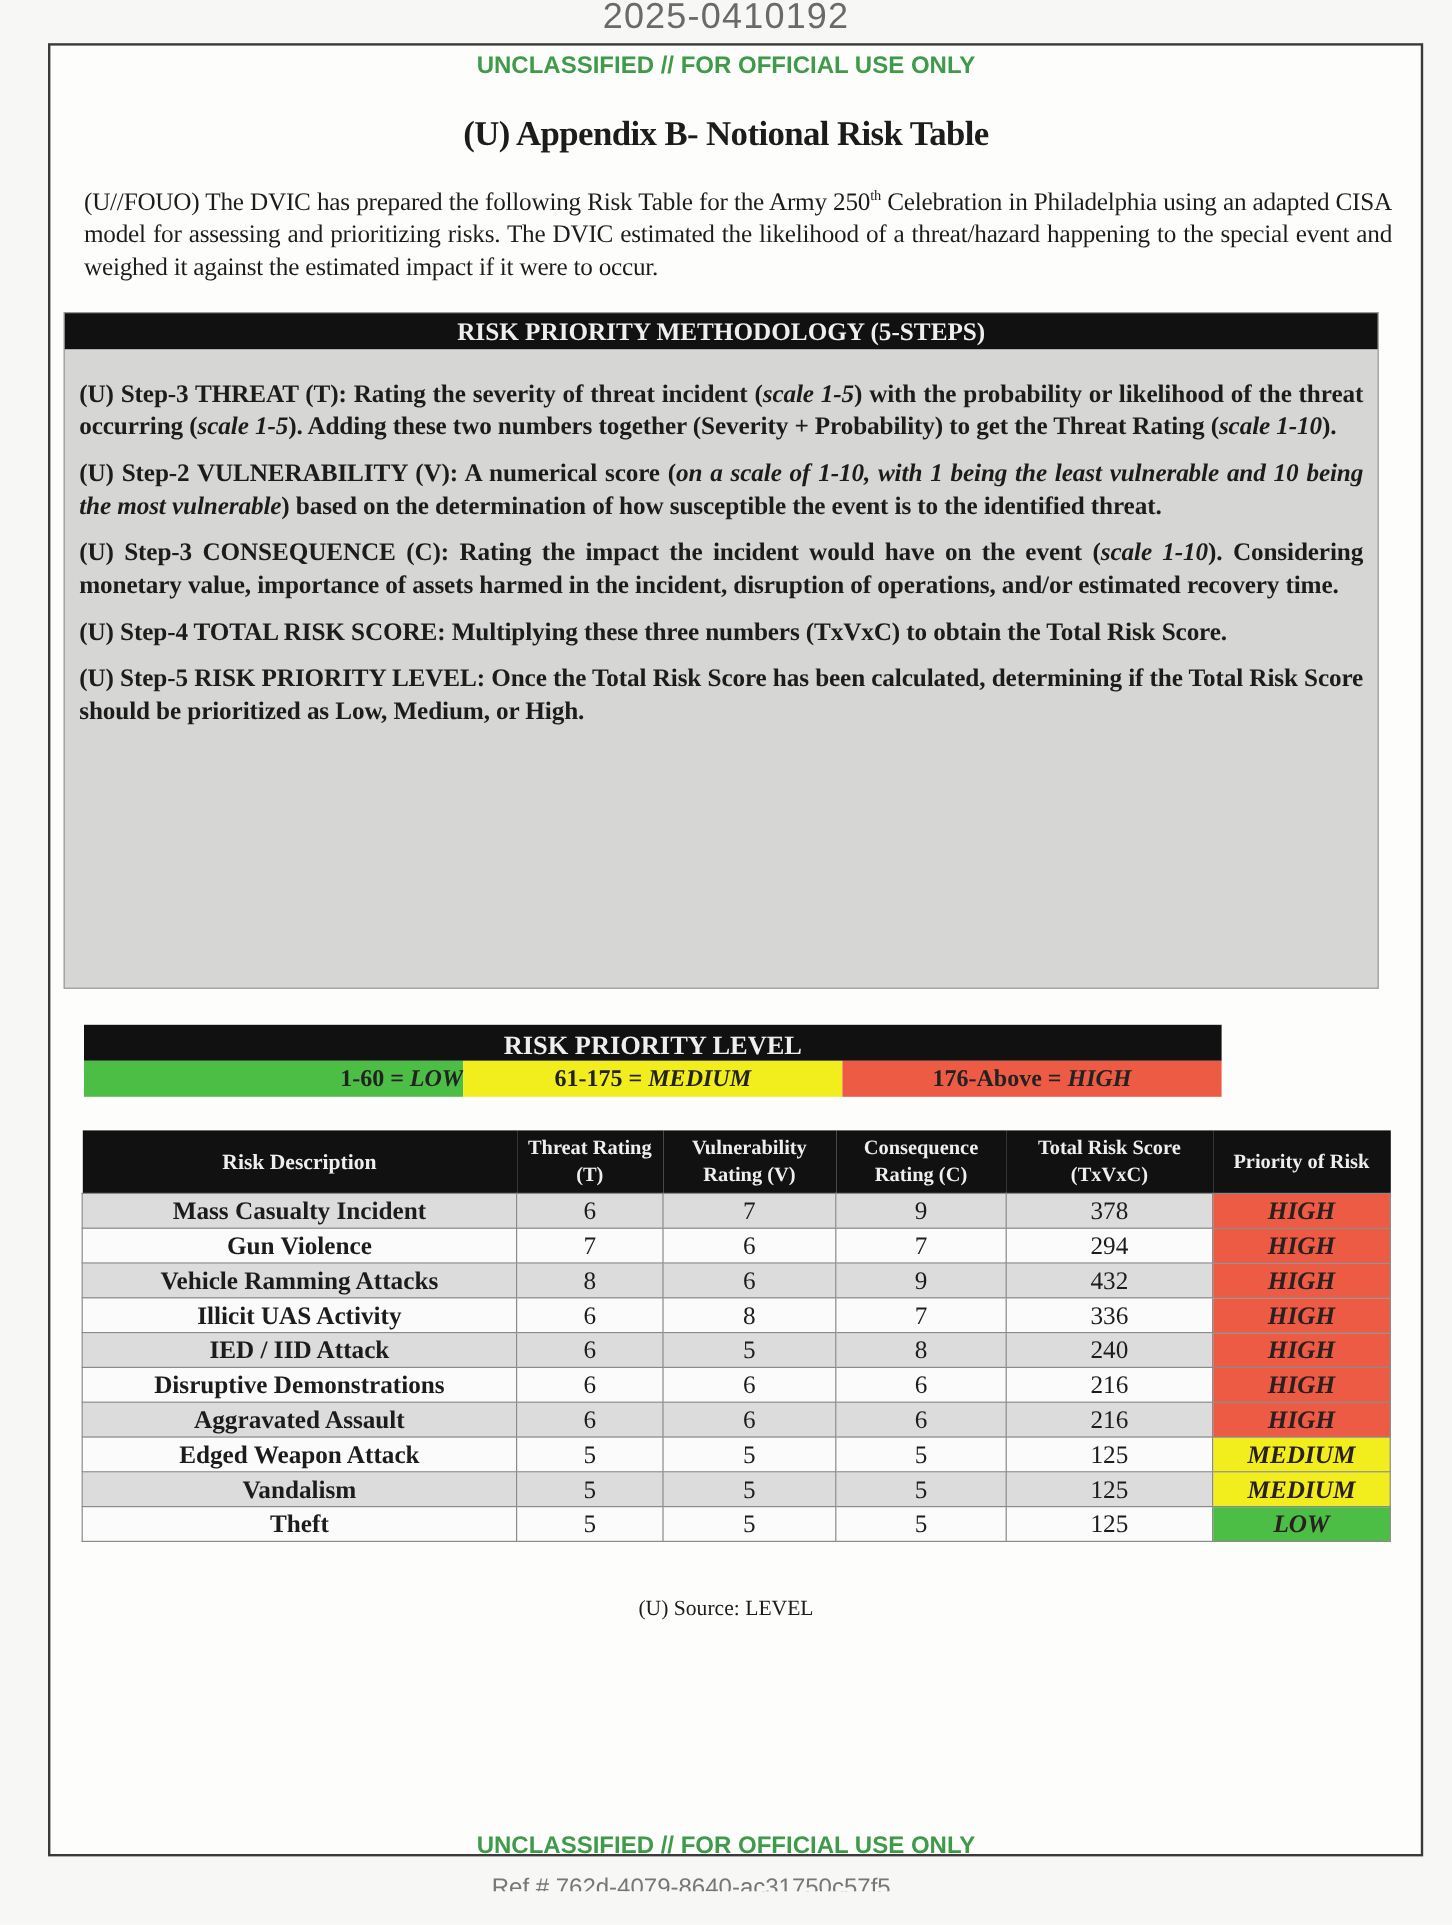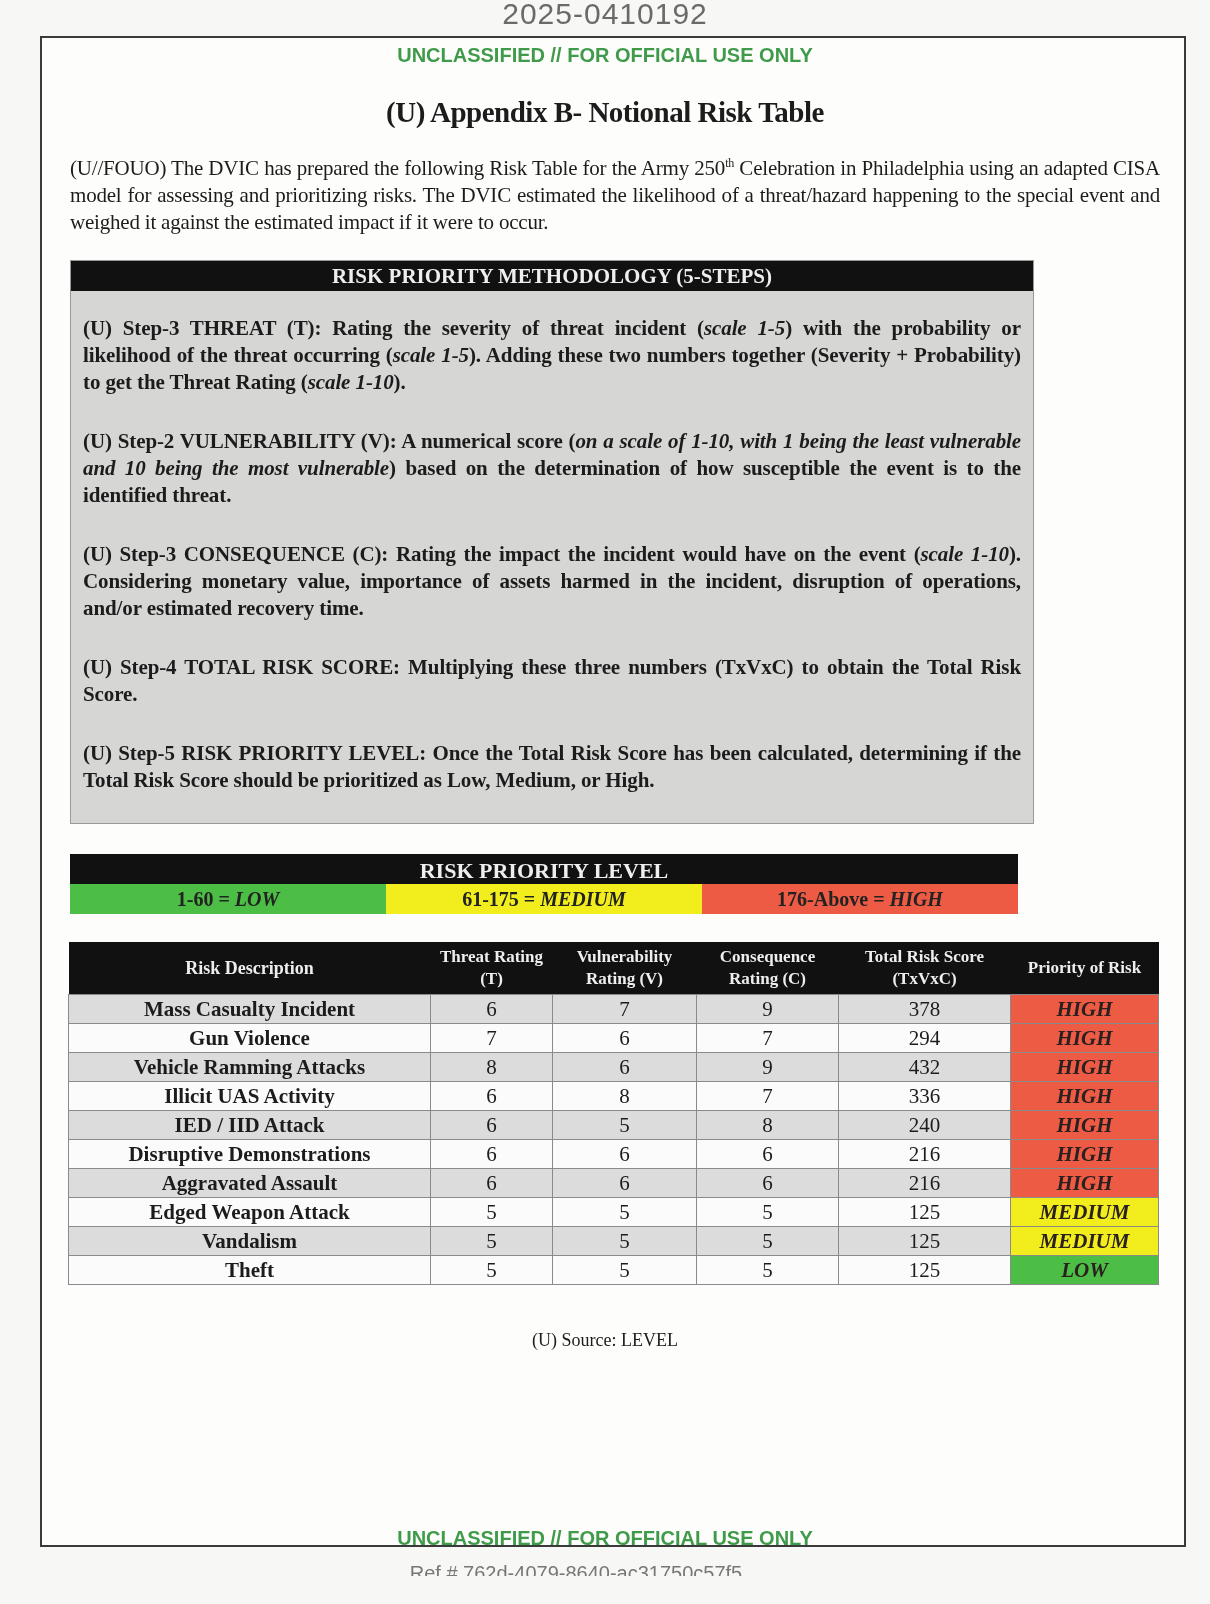--- a/index.html
+++ b/index.html
@@ -34,35 +34,35 @@
     position: absolute; top: 96px; left: 0; width: 1210px; text-align: center;
     font-size: 29px; font-weight: bold; letter-spacing: -0.5px;
   }
   .intro {
     position: absolute; top: 150px; left: 70px; width: 1090px;
     font-size: 21px; line-height: 27px; text-align: justify; letter-spacing: -0.2px;
   }
   .intro sup { font-size: 12px; }
 
   .method {
-    position: absolute; top: 260px; left: 70px; width: 964px; height: 564px;
+    position: absolute; top: 260px; left: 53px; width: 1096px; height: 564px;
     background: #d6d6d5; border: 1px solid #999; box-sizing: border-box;
   }
   .bar-black {
     background: #111; color: #eee; font-weight: bold; text-align: center;
     font-size: 21px; letter-spacing: 0px;
   }
   .method .bar-black { height: 30px; line-height: 30px; }
   .step {
     margin: 0 12px; font-weight: bold; font-size: 21px; line-height: 27px;
     text-align: justify; letter-spacing: -0.1px;
   }
   .step i { font-style: italic; }
   .step.s1 { margin-top: 24px; }
-  .step + .step { margin-top: 32px; }
+  .step + .step { margin-top: 12px; }
 
   .level {
     position: absolute; top: 854px; left: 70px; width: 948px;
   }
   .level .bar-black { height: 30px; line-height: 34px; font-size: 22px; }
   .level-row { display: flex; height: 30px; }
   .level-cell {
     flex: 1; text-align: center; font-weight: bold; font-size: 20px; line-height: 30px;
     color: #222;
   }
@@ -116,21 +116,21 @@
       <div class="step"><span>(U) Step-2 VULNERABILITY (V): A numerical score (</span><i>on a scale of 1-10, with 1 being the least vulnerable and 10 being the most vulnerable</i><span>) based on the determination of how susceptible the event is to the identified threat.</span></div>
       <div class="step"><span>(U) Step-3 CONSEQUENCE (C): Rating the impact the incident would have on the event (</span><i>scale 1-10</i><span>). Considering monetary value, importance of assets harmed in the incident, disruption of operations, and/or estimated recovery time.</span></div>
       <div class="step"><span>(U) Step-4 TOTAL RISK SCORE: Multiplying these three numbers (TxVxC) to obtain the Total Risk Score.</span></div>
       <div class="step"><span>(U) Step-5 RISK PRIORITY LEVEL: Once the Total Risk Score has been calculated, determining if the Total Risk Score should be prioritized as Low, Medium, or High.</span></div>
     </div>
 </div>
 
 <div class="level">
   <div class="bar-black">RISK PRIORITY LEVEL</div>
   <div class="level-row" id="level-row">
-      <div class="level-cell" style="background: rgb(76, 190, 69);"><span>1-60 = </span><i>LOW</i></div>
+      <div class="level-cell" style="background: rgb(76, 190, 69); text-align: right;"><span>1-60 = </span><i>LOW</i></div>
       <div class="level-cell" style="background: rgb(242, 238, 30);"><span>61-175 = </span><i>MEDIUM</i></div>
       <div class="level-cell" style="background: rgb(237, 91, 68);"><span>176-Above = </span><i>HIGH</i></div>
     </div>
 </div>
 
 <table class="risk-table">
   <colgroup>
     <col style="width:362px">
       <col style="width:122px">
       <col style="width:144px">

